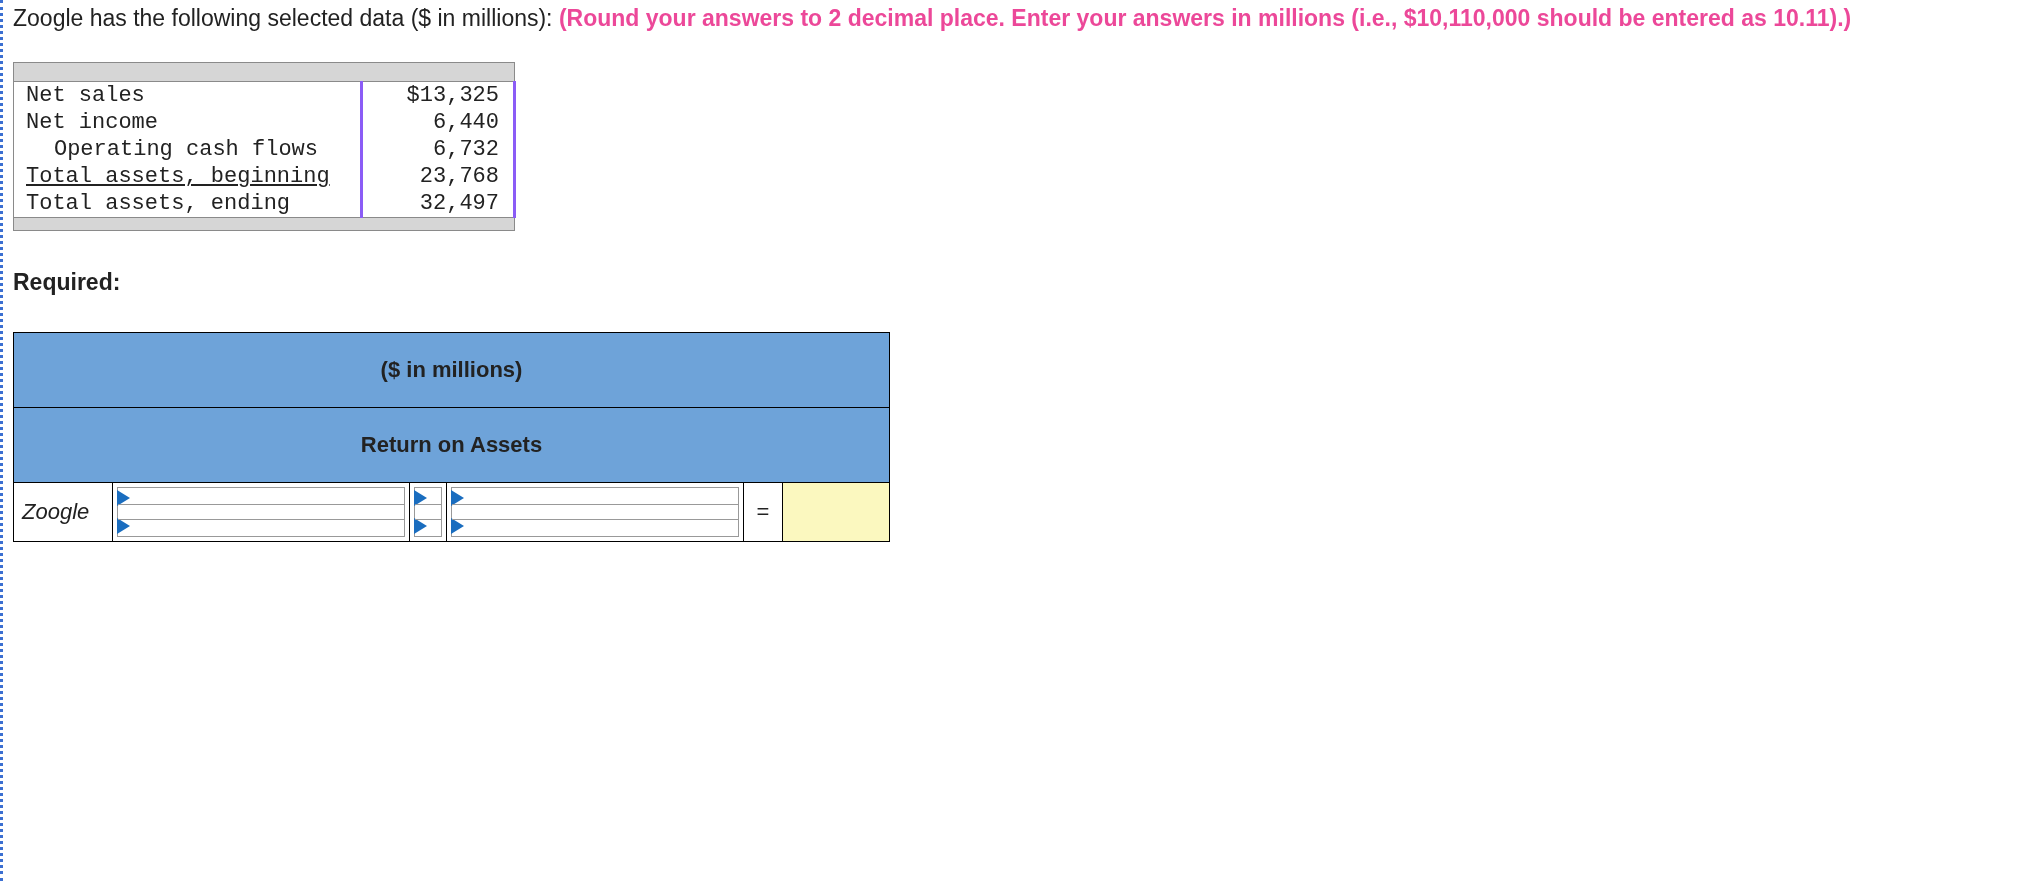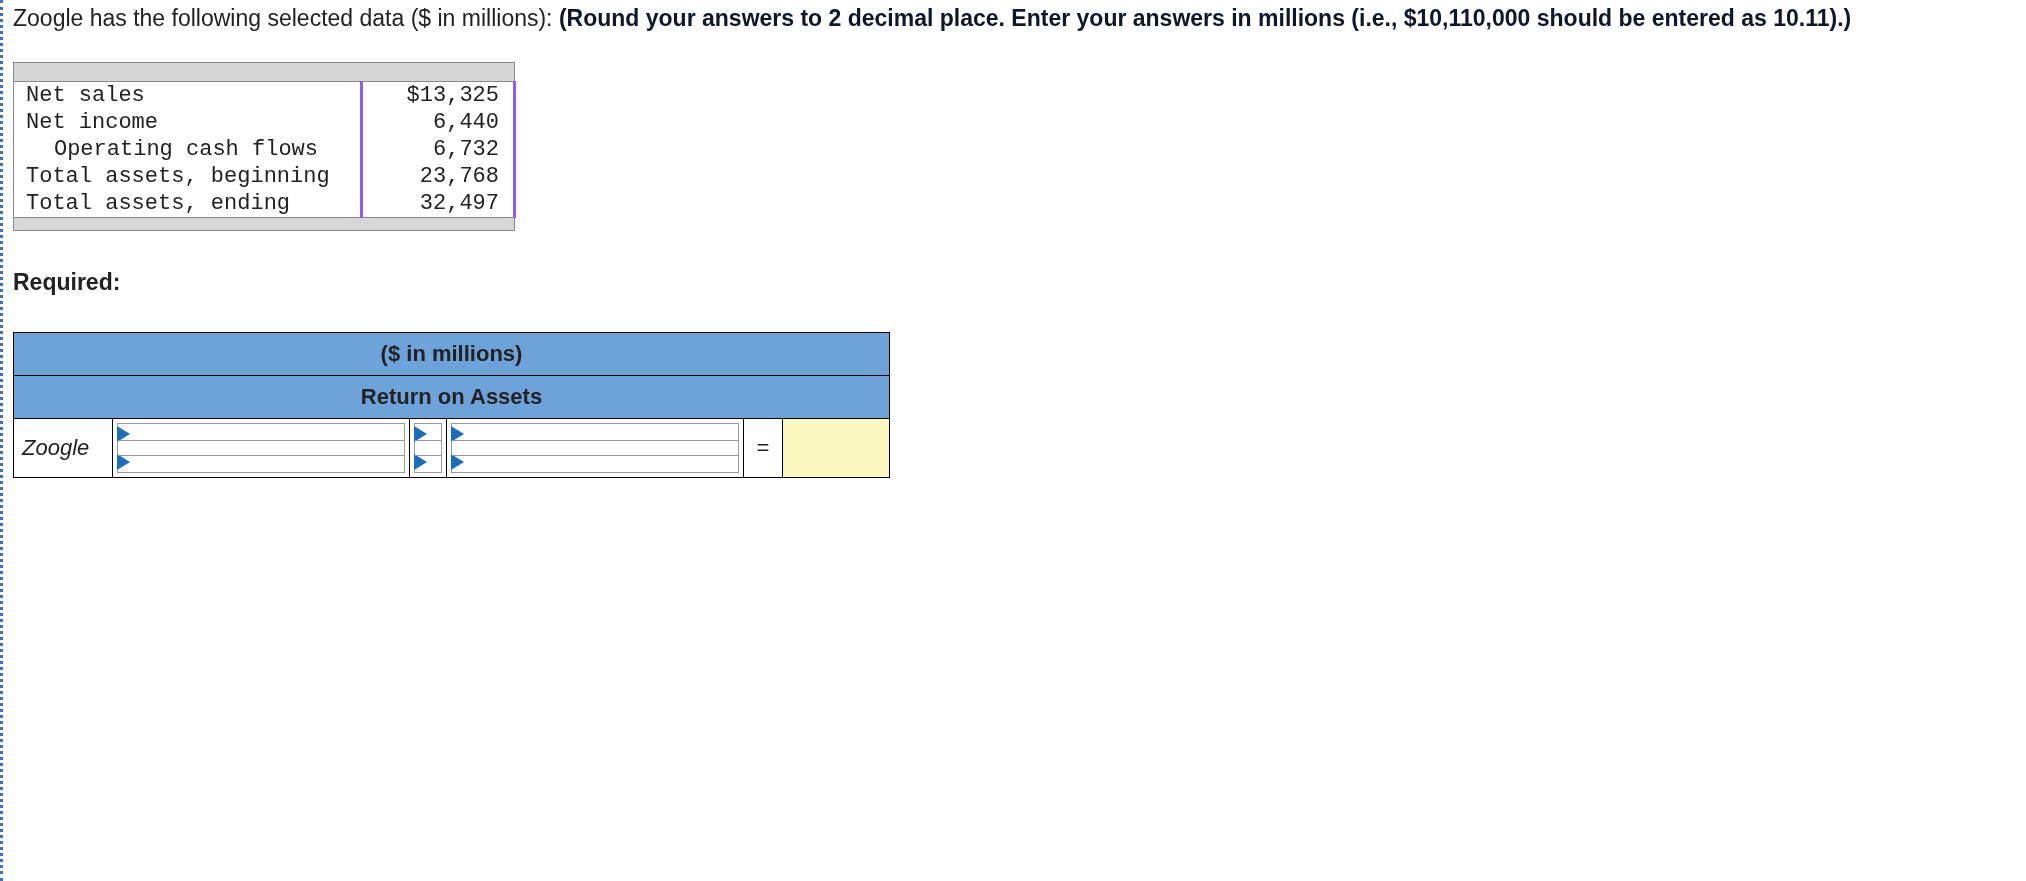--- a/index.html
+++ b/index.html
@@ -7,21 +7,21 @@
     width:2026px;height:881px;
     font-family:"Helvetica Neue",Arial,sans-serif;
     font-size:23px;
     color:#222;
     position:relative;
     border-left:3px dotted #3b6fd1;
     box-sizing:border-box;
     padding:0 0 0 10px;
   }
   .intro{padding:4px 0 0 0;line-height:1.3;}
-  .intro .red{color:#0f172a;font-weight:600;}
+  .intro .red{color:#ec4899;font-weight:600;}
   .data-table{
     margin-top:28px;
     width:503px;
     border-collapse:collapse;
     font-family:"Courier New",monospace;
     font-size:22px;
   }
   .data-table .hdr td{background:#d6d6d6;height:16px;border:1px solid #8a8a8a;}
   .data-table .row td{border-left:1px solid #8a8a8a;border-right:3px solid #8b5cf6;
     padding:1px 14px 1px 12px;}
@@ -31,21 +31,21 @@
   .req .b{font-weight:700;}
 
   .ans-table{
     margin-top:34px;
     border-collapse:collapse;
     font-size:22px;
   }
   .ans-table td{border:1px solid #000;}
   .ans-table .bluehdr td{
     background:#6ea3d9;font-weight:700;text-align:center;
-    padding:6px 0;height:30px;
+    padding:22px 0;height:30px;
   }
   .ans-table .lab{width:82px;padding:0 8px;height:58px;font-style:italic;}
   .ans-table .eq{width:36px;text-align:center;}
   .ans-table .field{position:relative;padding:0;}
   .ans-table .field.first{width:296px;}
   .ans-table .field.div{width:36px;}
   .ans-table .field.second{width:296px;}
   .ans-table .res{width:104px;background:#fbf8bf;}
   .field-inner{
     position:absolute;inset:4px;border:1px solid #999;background:#fff;
@@ -81,21 +81,21 @@
       </tr>
       <tr class="row">
         <td style="width: 320px;">Net income</td>
         <td class="v">6,440</td>
       </tr>
       <tr class="row">
         <td style="width: 320px; text-align: center;">Operating cash flows</td>
         <td class="v">6,732</td>
       </tr>
       <tr class="row">
-        <td style="width: 320px;">Total assets, beginning</td>
+        <td style="width: 320px; text-decoration: underline;">Total assets, beginning</td>
         <td class="v">23,768</td>
       </tr>
       <tr class="row">
         <td style="width: 320px;">Total assets, ending</td>
         <td class="v">32,497</td>
       </tr>
     </tbody>
   <tbody>
       <tr class="ftr">
         <td colspan="2"></td>

